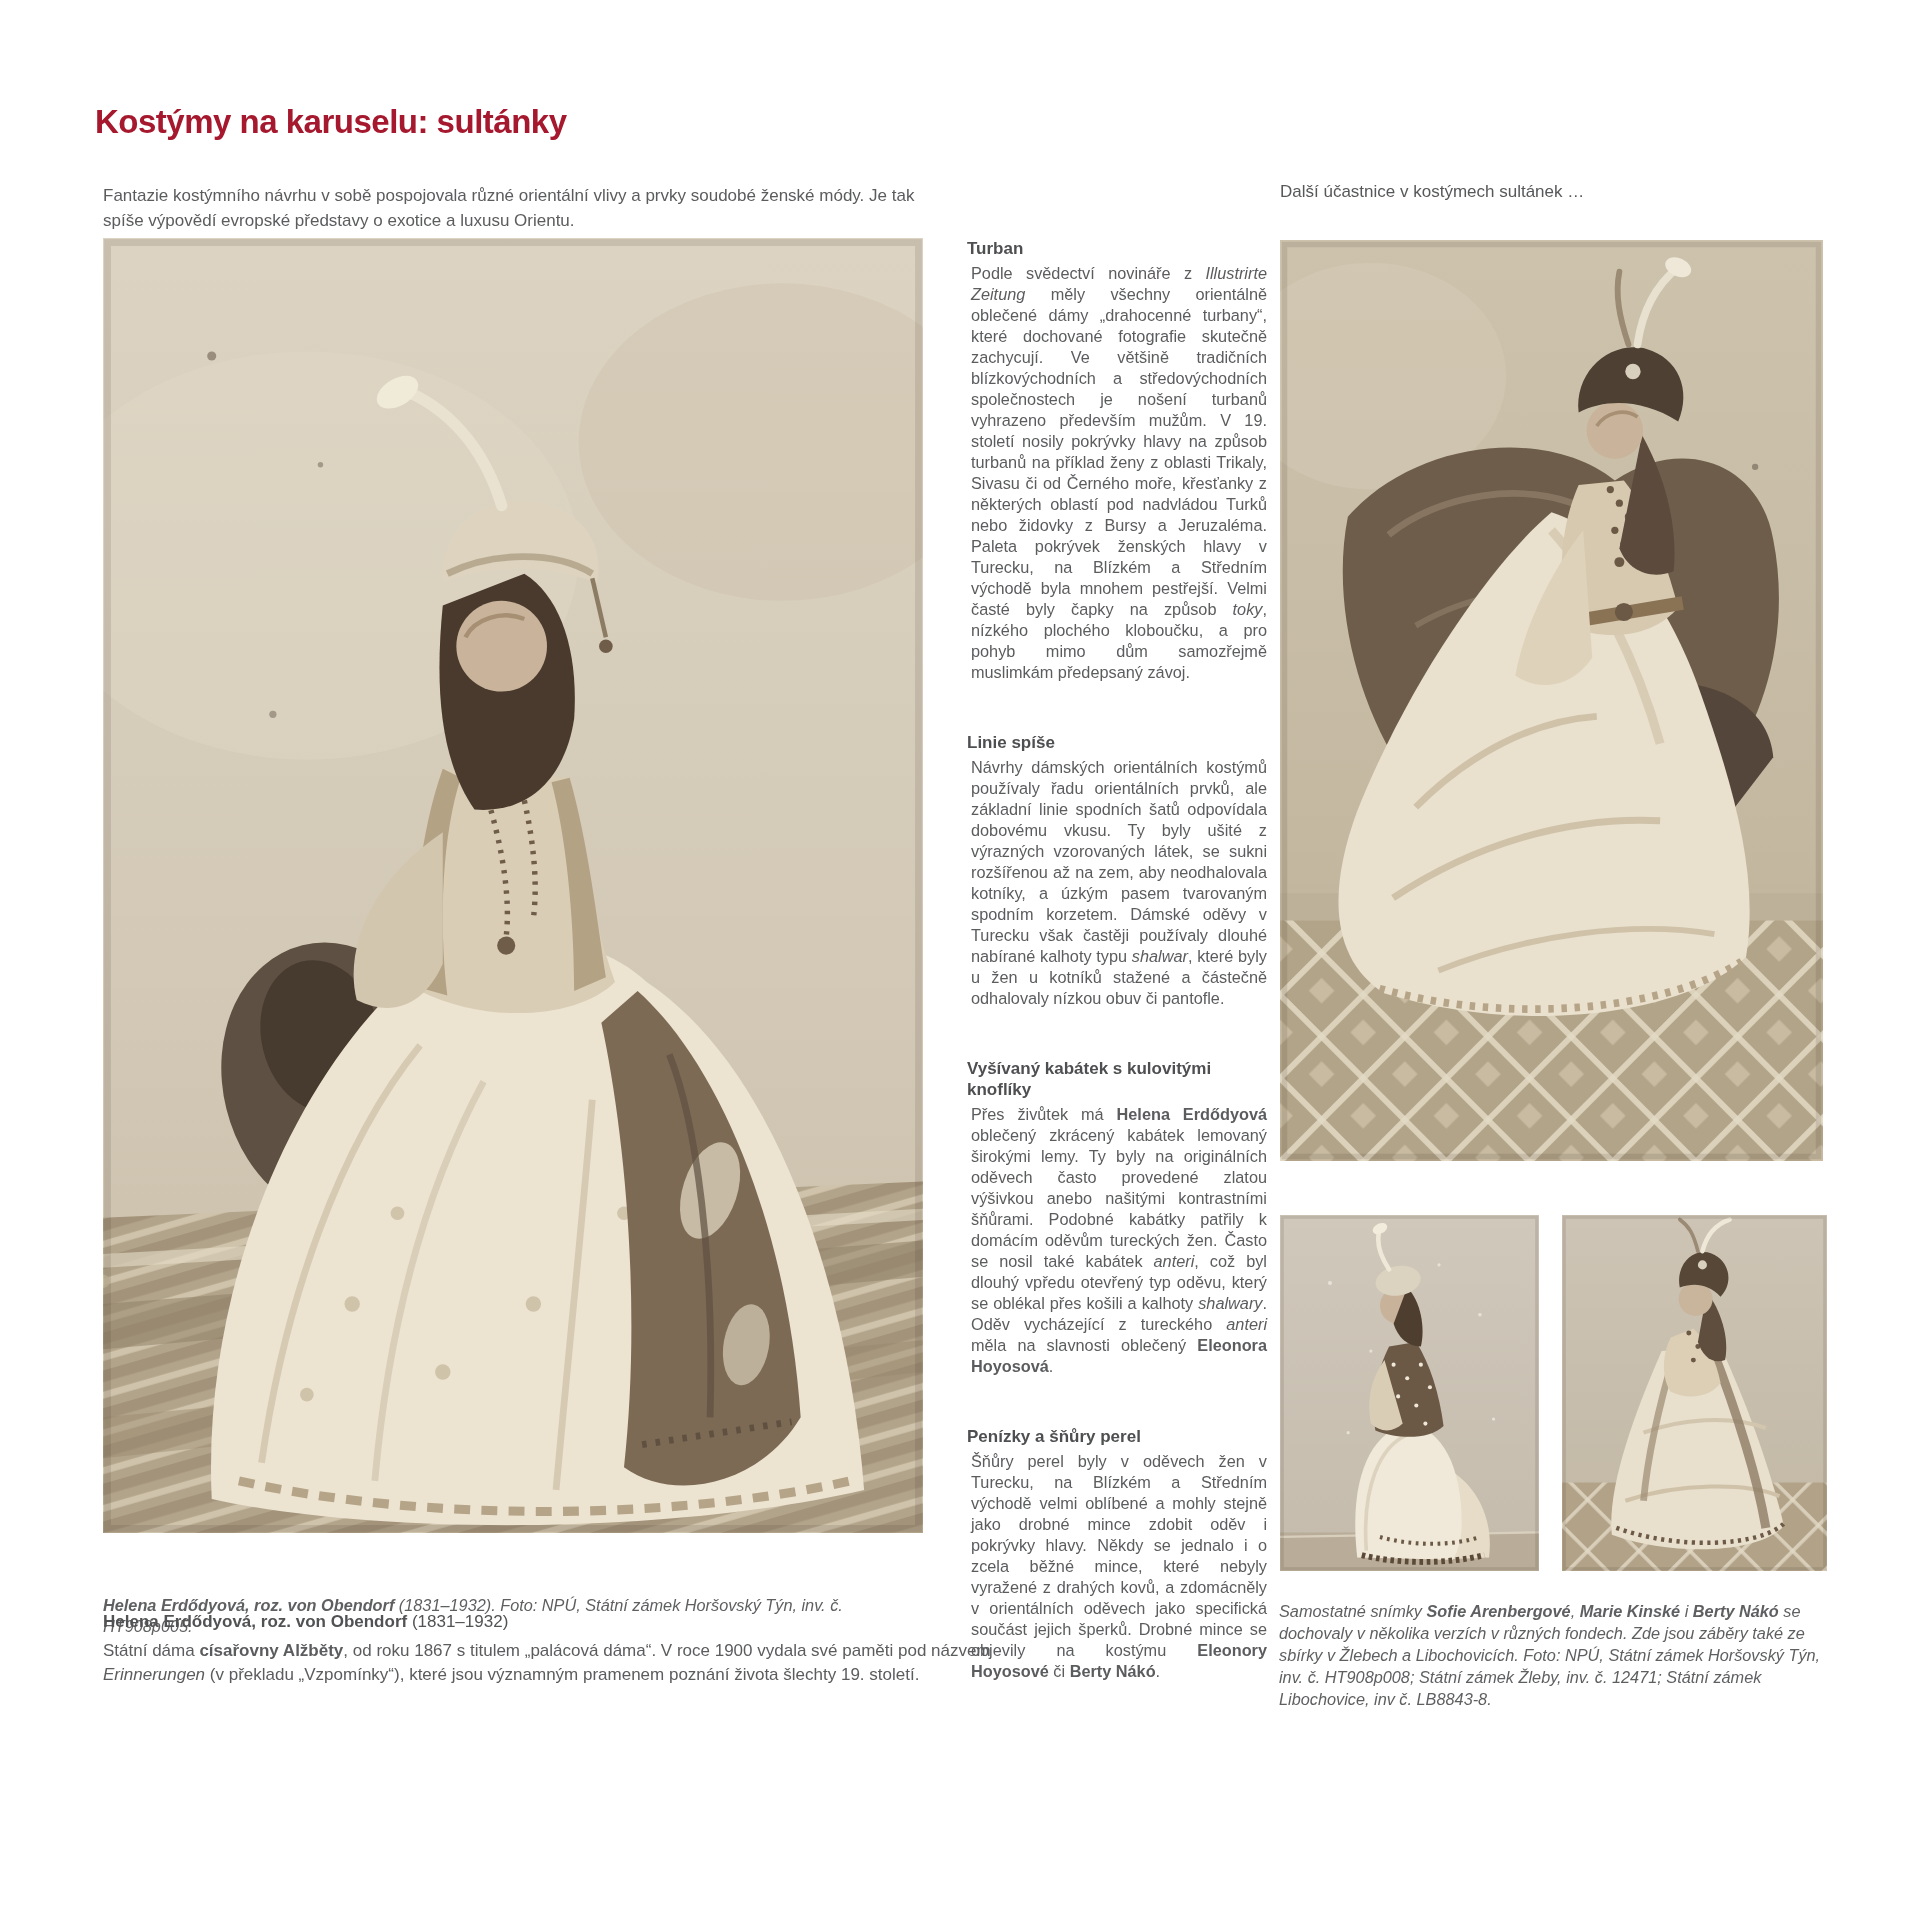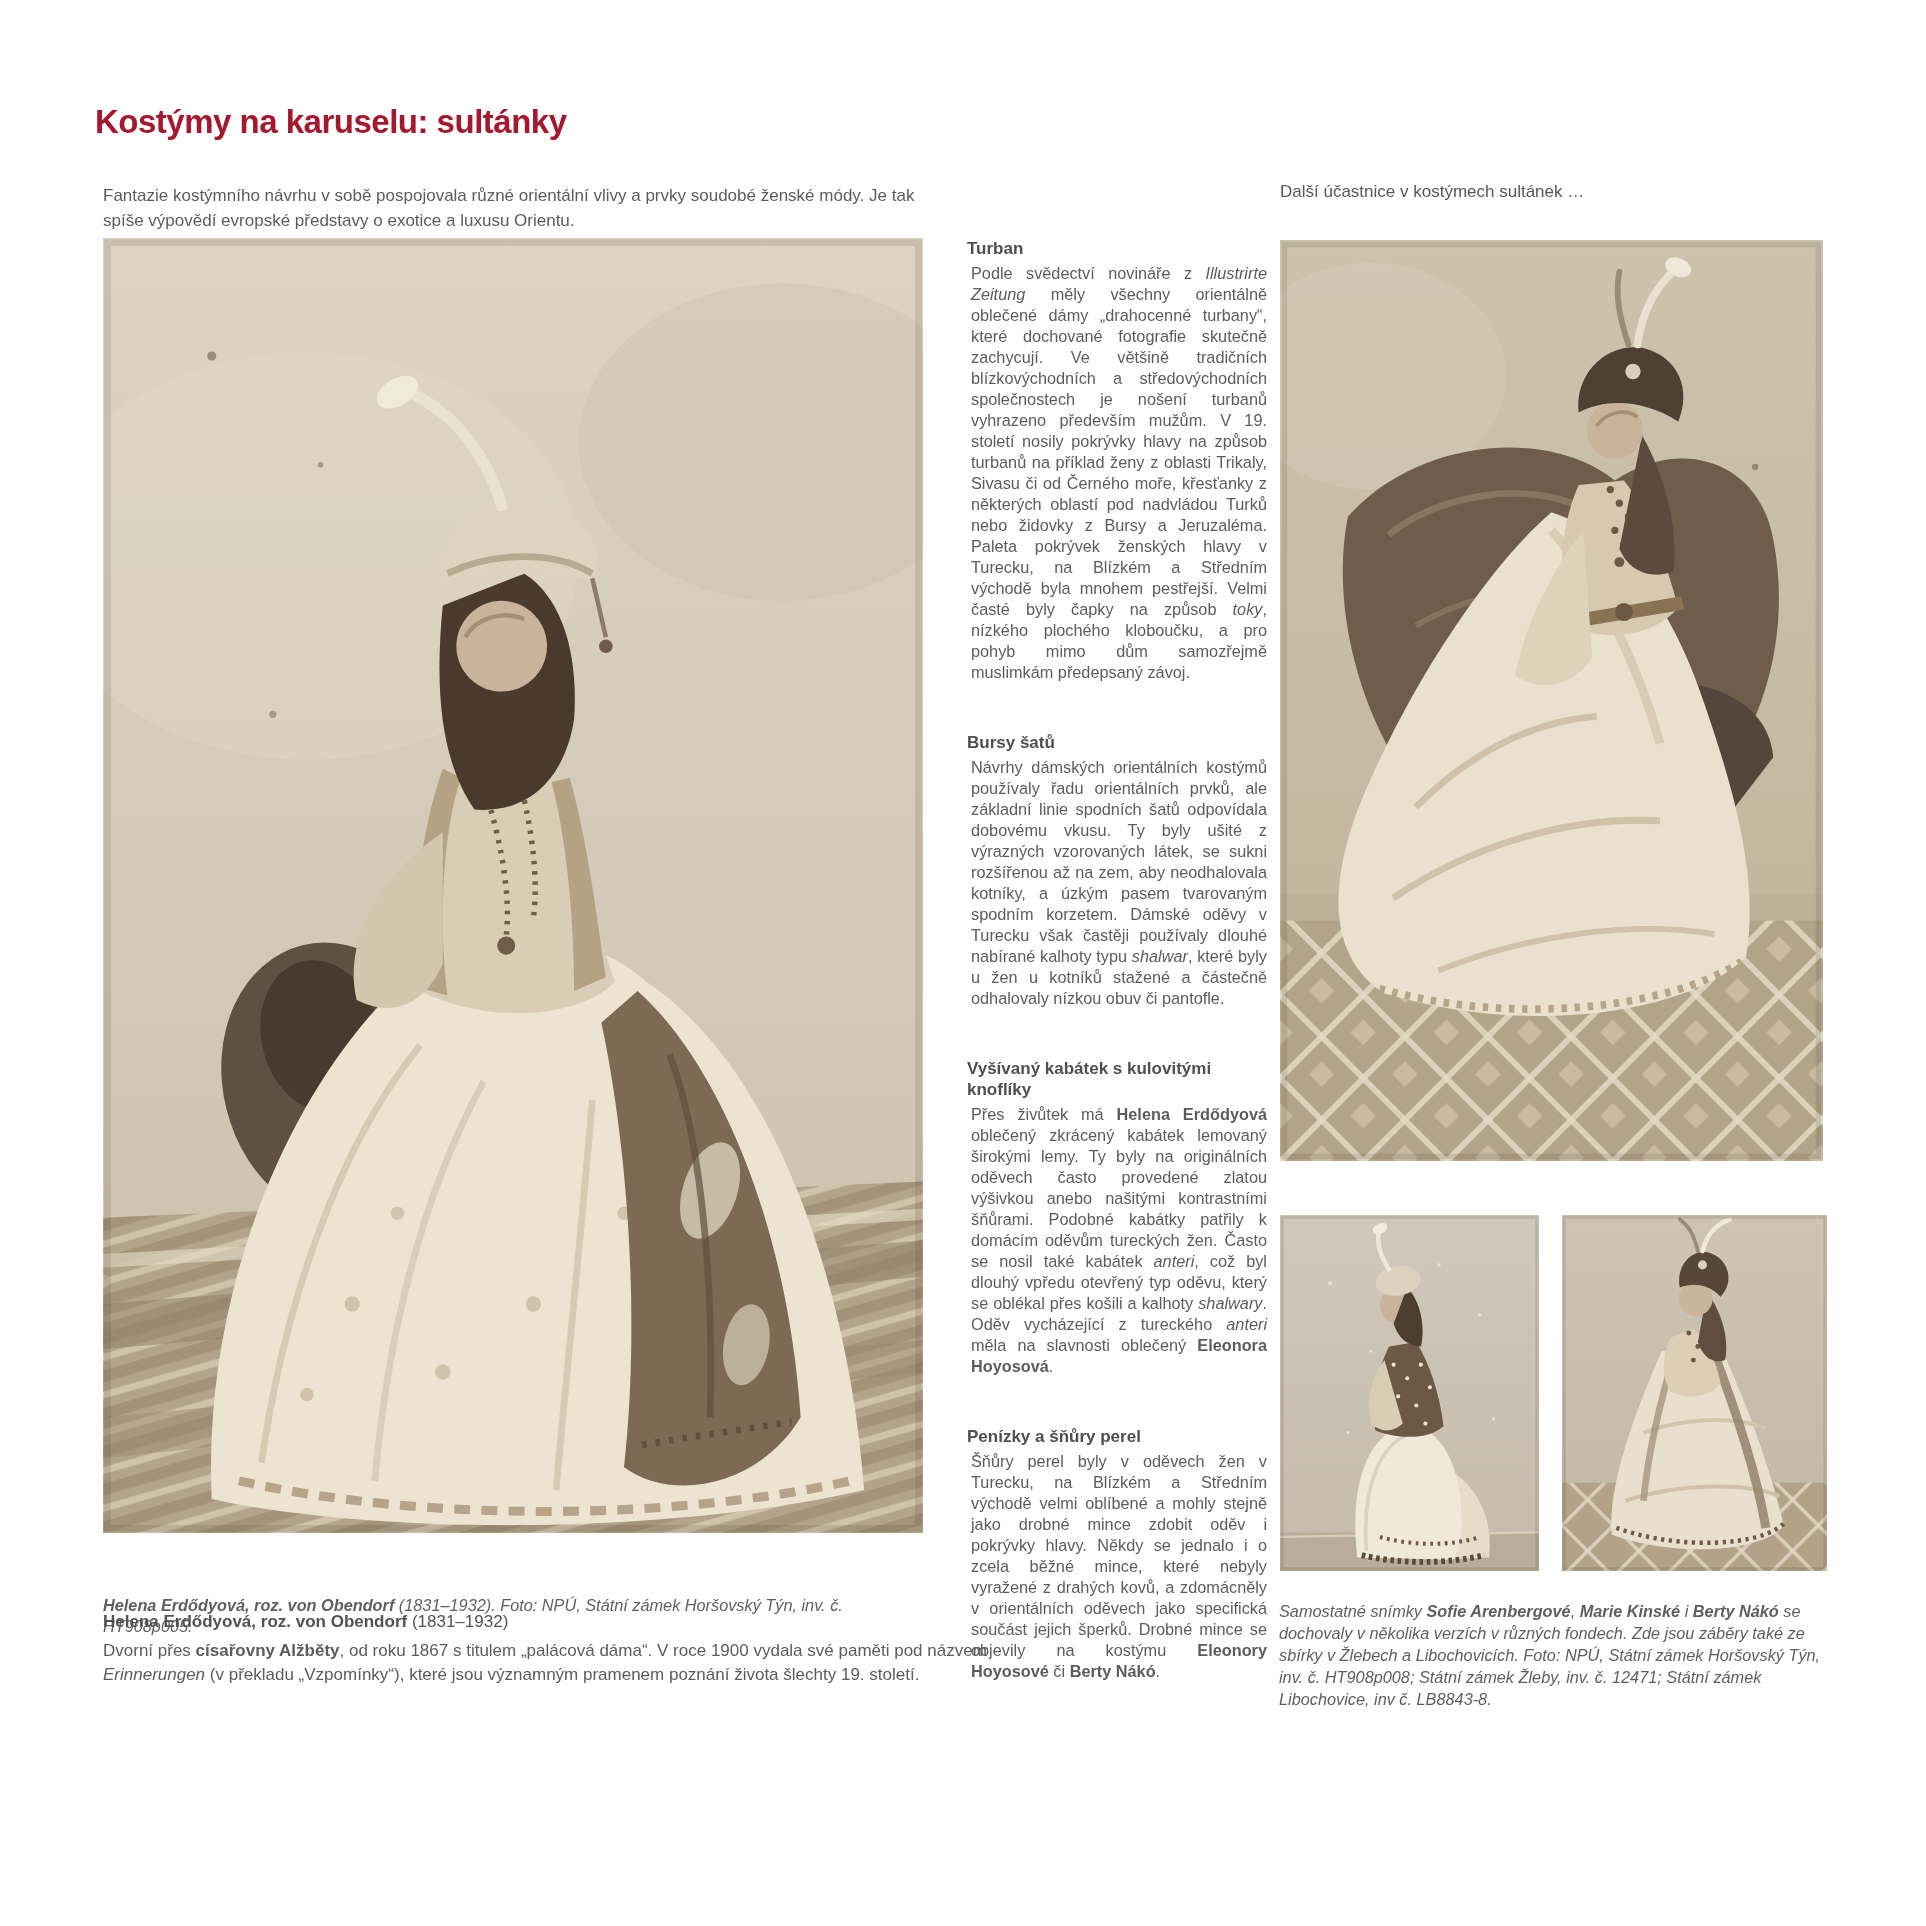--- a/index.html
+++ b/index.html
@@ -308,34 +308,34 @@
       <rect x="1" y="1" width="115" height="155" fill="none" stroke="rgba(60,45,30,0.12)" stroke-width="1.4"></rect>
     </svg>
   </div>
 
   <div class="article">
     <section>
       <h3>Turban</h3>
       <p><span>Podle svědectví novináře z </span><i>Illustrirte Zeitung</i><span> měly všechny orientálně oblečené dámy „drahocenné turbany“, které dochované fotografie skutečně zachycují. Ve většině tradičních blízkovýchodních a středovýchodních společnostech je nošení turbanů vyhrazeno především mužům. V 19. století nosily pokrývky hlavy na způsob turbanů na příklad ženy z oblasti Trikaly, Sivasu či od Černého moře, křesťanky z některých oblastí pod nadvládou Turků nebo židovky z Bursy a Jeruzaléma. Paleta pokrývek ženských hlavy v Turecku, na Blízkém a Středním východě byla mnohem pestřejší. Velmi časté byly čapky na způsob </span><i>toky</i><span>, nízkého plochého kloboučku, a pro pohyb mimo dům samozřejmě muslimkám předepsaný závoj.</span></p>
     </section>
     <section>
-      <h3>Bursy šatů</h3>
+      <h3>Linie spíše</h3>
       <p><span>Návrhy dámských orientálních kostýmů používaly řadu orientálních prvků, ale základní linie spodních šatů odpovídala dobovému vkusu. Ty byly ušité z výrazných vzorovaných látek, se sukni rozšířenou až na zem, aby neodhalovala kotníky, a úzkým pasem tvarovaným spodním korzetem. Dámské oděvy v Turecku však častěji používaly dlouhé nabírané kalhoty typu </span><i>shalwar</i><span>, které byly u žen u kotníků stažené a částečně odhalovaly nízkou obuv či pantofle.</span></p>
     </section>
     <section>
       <h3>Vyšívaný kabátek s kulovitými knoflíky</h3>
       <p><span>Přes živůtek má </span><b>Helena Erdődyová</b><span> oblečený zkrácený kabátek lemovaný širokými lemy. Ty byly na originálních oděvech často provedené zlatou výšivkou anebo našitými kontrastními šňůrami.  Podobné kabátky patřily k domácím oděvům tureckých žen. Často se nosil také kabátek </span><i>anteri</i><span>, což byl dlouhý vpředu otevřený typ oděvu, který se oblékal přes košili a kalhoty </span><i>shalwary</i><span>. Oděv vycházející z tureckého </span><i>anteri</i><span> měla na slavnosti oblečený </span><b>Eleonora Hoyosová</b><span>.</span></p>
     </section>
     <section>
       <h3>Penízky a šňůry perel</h3>
       <p><span>Šňůry perel byly v oděvech žen v Turecku, na Blízkém a Středním východě velmi oblíbené a mohly stejně jako drobné mince zdobit oděv i pokrývky hlavy. Někdy se jednalo i o zcela běžné mince, které nebyly vyražené z drahých kovů, a zdomácněly v orientálních oděvech jako specifická součást jejich šperků.  Drobné mince se objevily na kostýmu </span><b>Eleonory Hoyosové</b><span> či </span><b>Berty Nákó</b><span>.</span></p>
     </section>
   </div>
 
   <p class="caption-left"><b class="bi">Helena Erdődyová, roz. von Obendorf </b><i>(1831–1932). Foto: NPÚ, Státní zámek Horšovský Týn, inv. č. HT908p005.</i></p>
 
   <h4 class="bio-heading"><b>Helena Erdődyová, roz. von Obendorf</b><span> (1831–1932)</span></h4>
-  <p class="bio-text"><span>Dvorní přes </span><b>císařovny Alžběty</b><span>, od roku 1867 s titulem „palácová dáma“. V roce 1900 vydala své paměti pod názvem </span><i>Erinnerungen</i><span> (v překladu „Vzpomínky“), které jsou významným pramenem poznání života šlechty 19. století.</span></p>
+  <p class="bio-text"><span>Státní dáma </span><b>císařovny Alžběty</b><span>, od roku 1867 s titulem „palácová dáma“. V roce 1900 vydala své paměti pod názvem </span><i>Erinnerungen</i><span> (v překladu „Vzpomínky“), které jsou významným pramenem poznání života šlechty 19. století.</span></p>
 
   <p class="caption-right"><i>Samostatné snímky </i><b class="bi">Sofie Arenbergové</b><i>, </i><b class="bi">Marie Kinské</b><i> i </i><b class="bi">Berty Nákó</b><i> se dochovaly v několika verzích v různých fondech. Zde jsou záběry také ze sbírky v Žlebech a Libochovicích. Foto: NPÚ, Státní zámek Horšovský Týn, inv. č. HT908p008; Státní zámek Žleby, inv. č. 12471; Státní zámek Libochovice, inv č. LB8843-8.</i></p>
 
 </div>
 
 
 </body></html>

